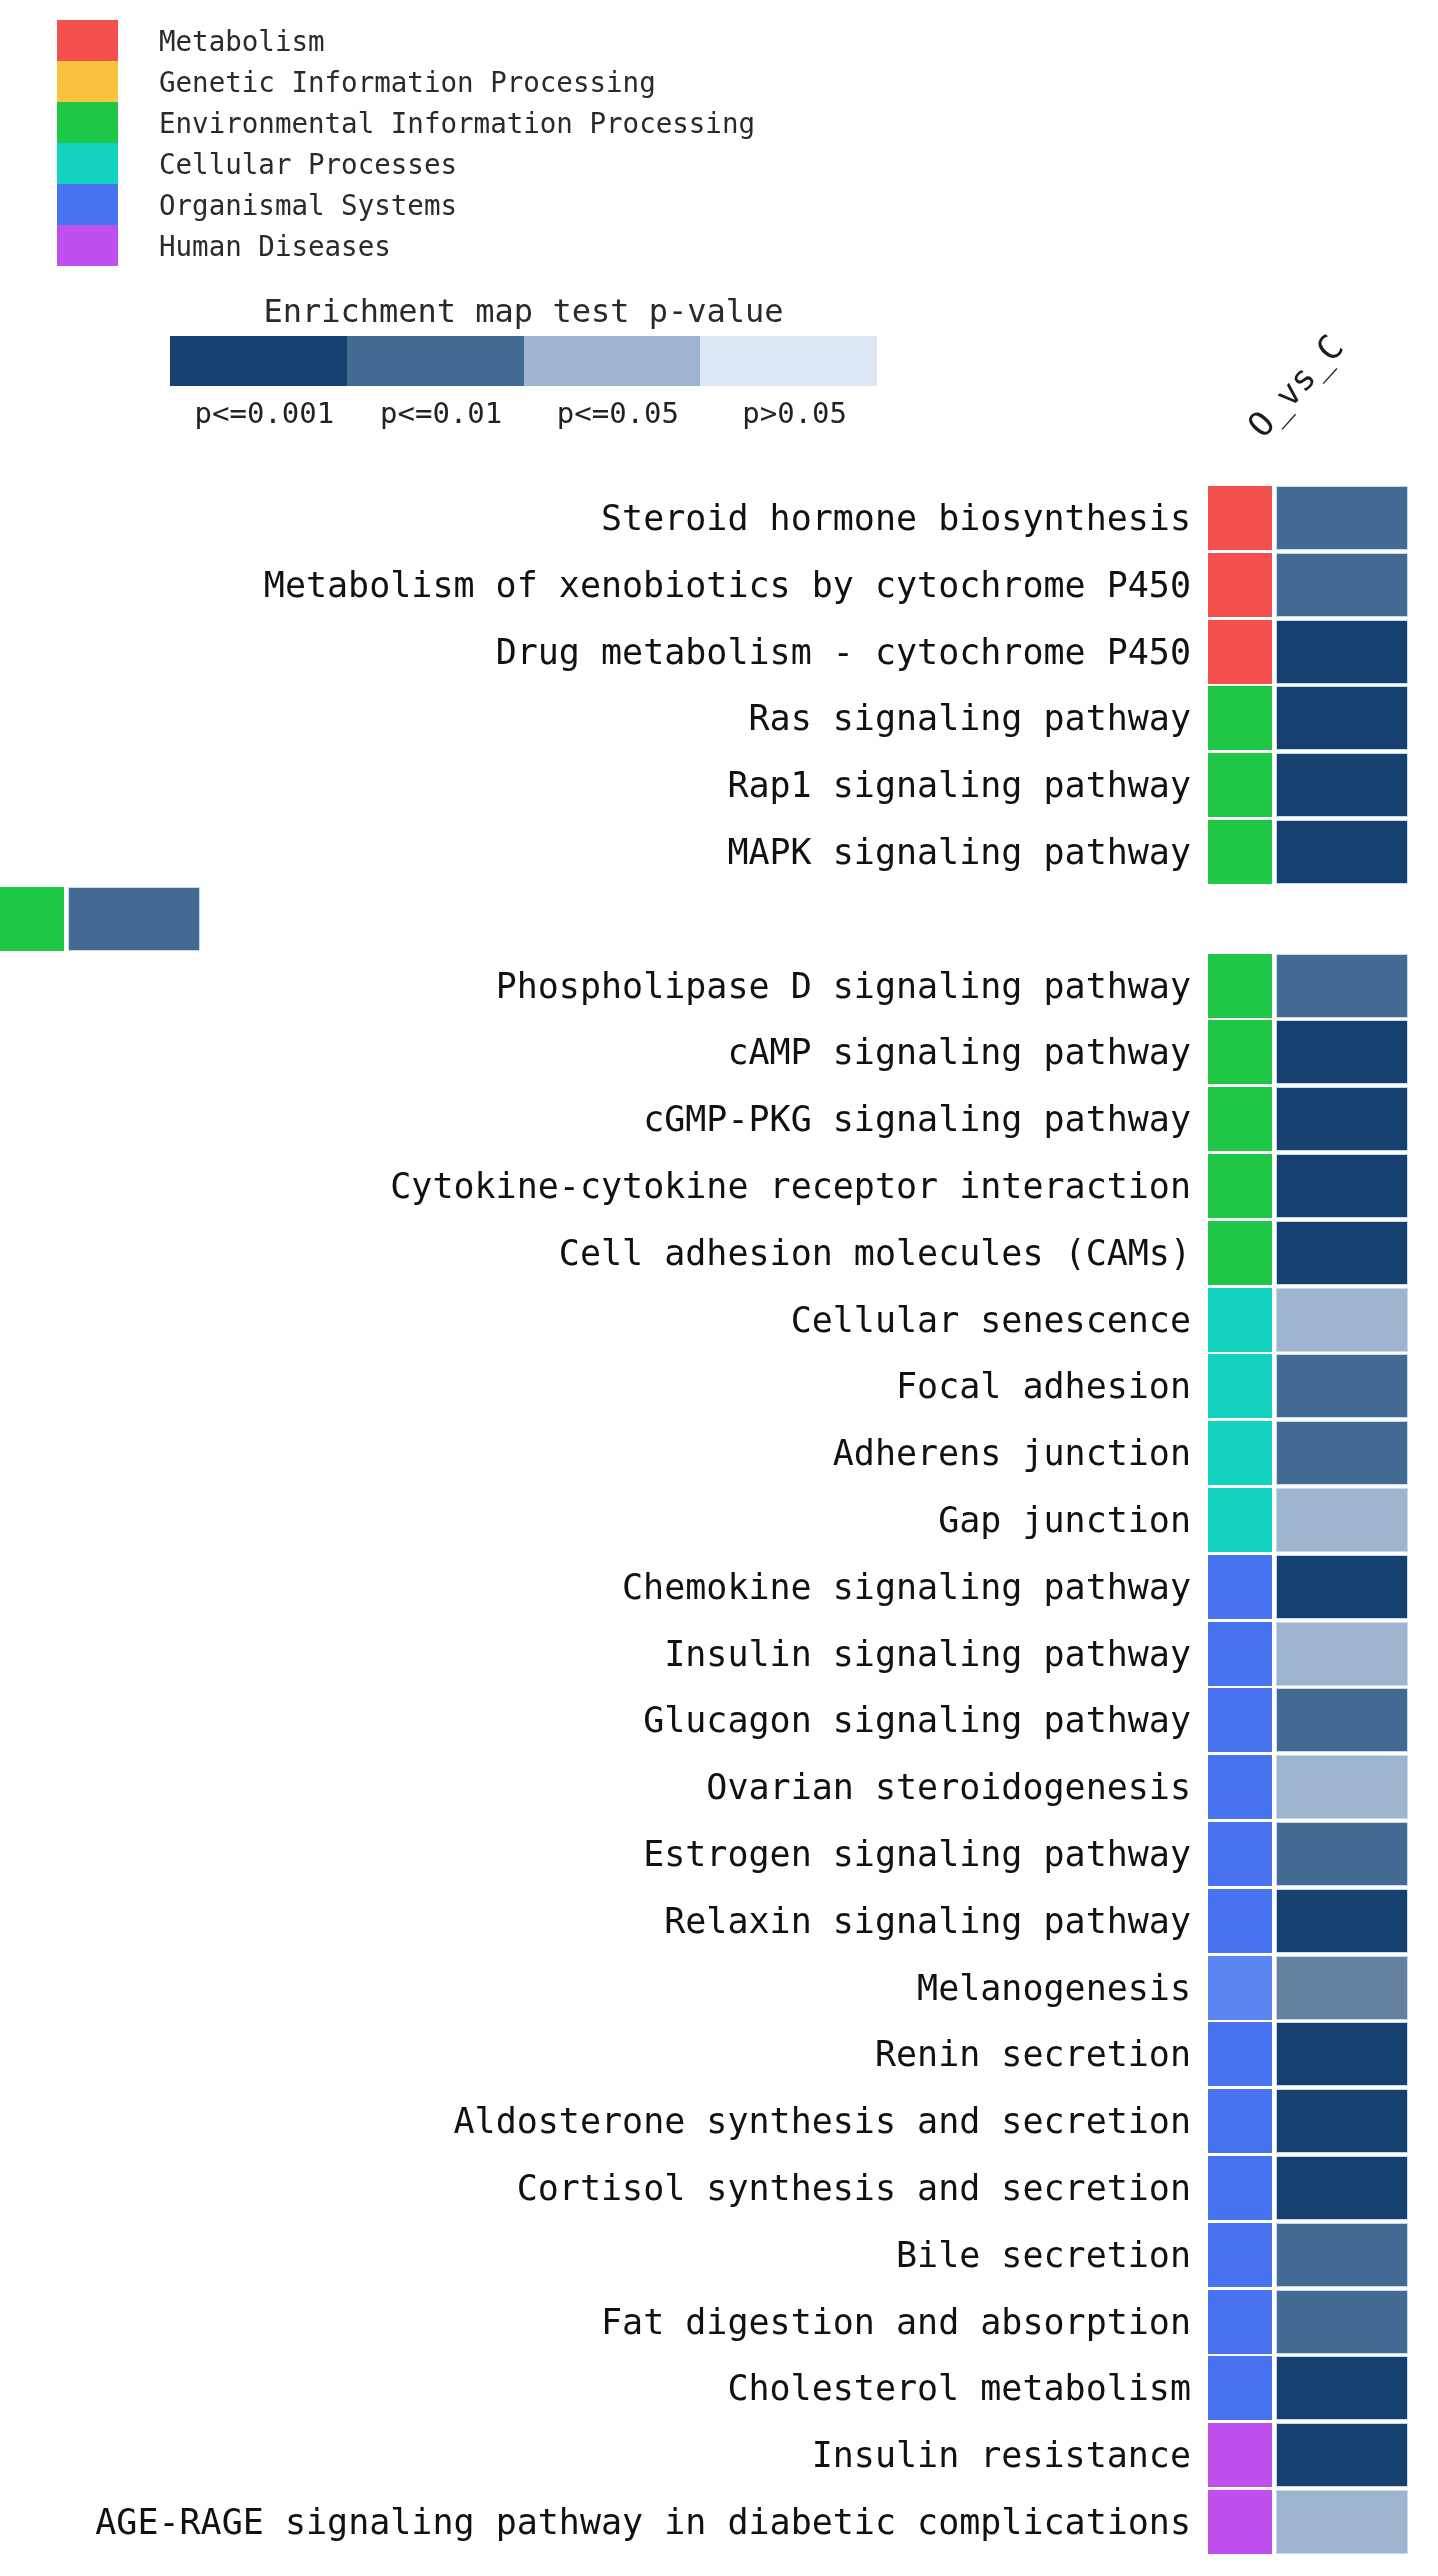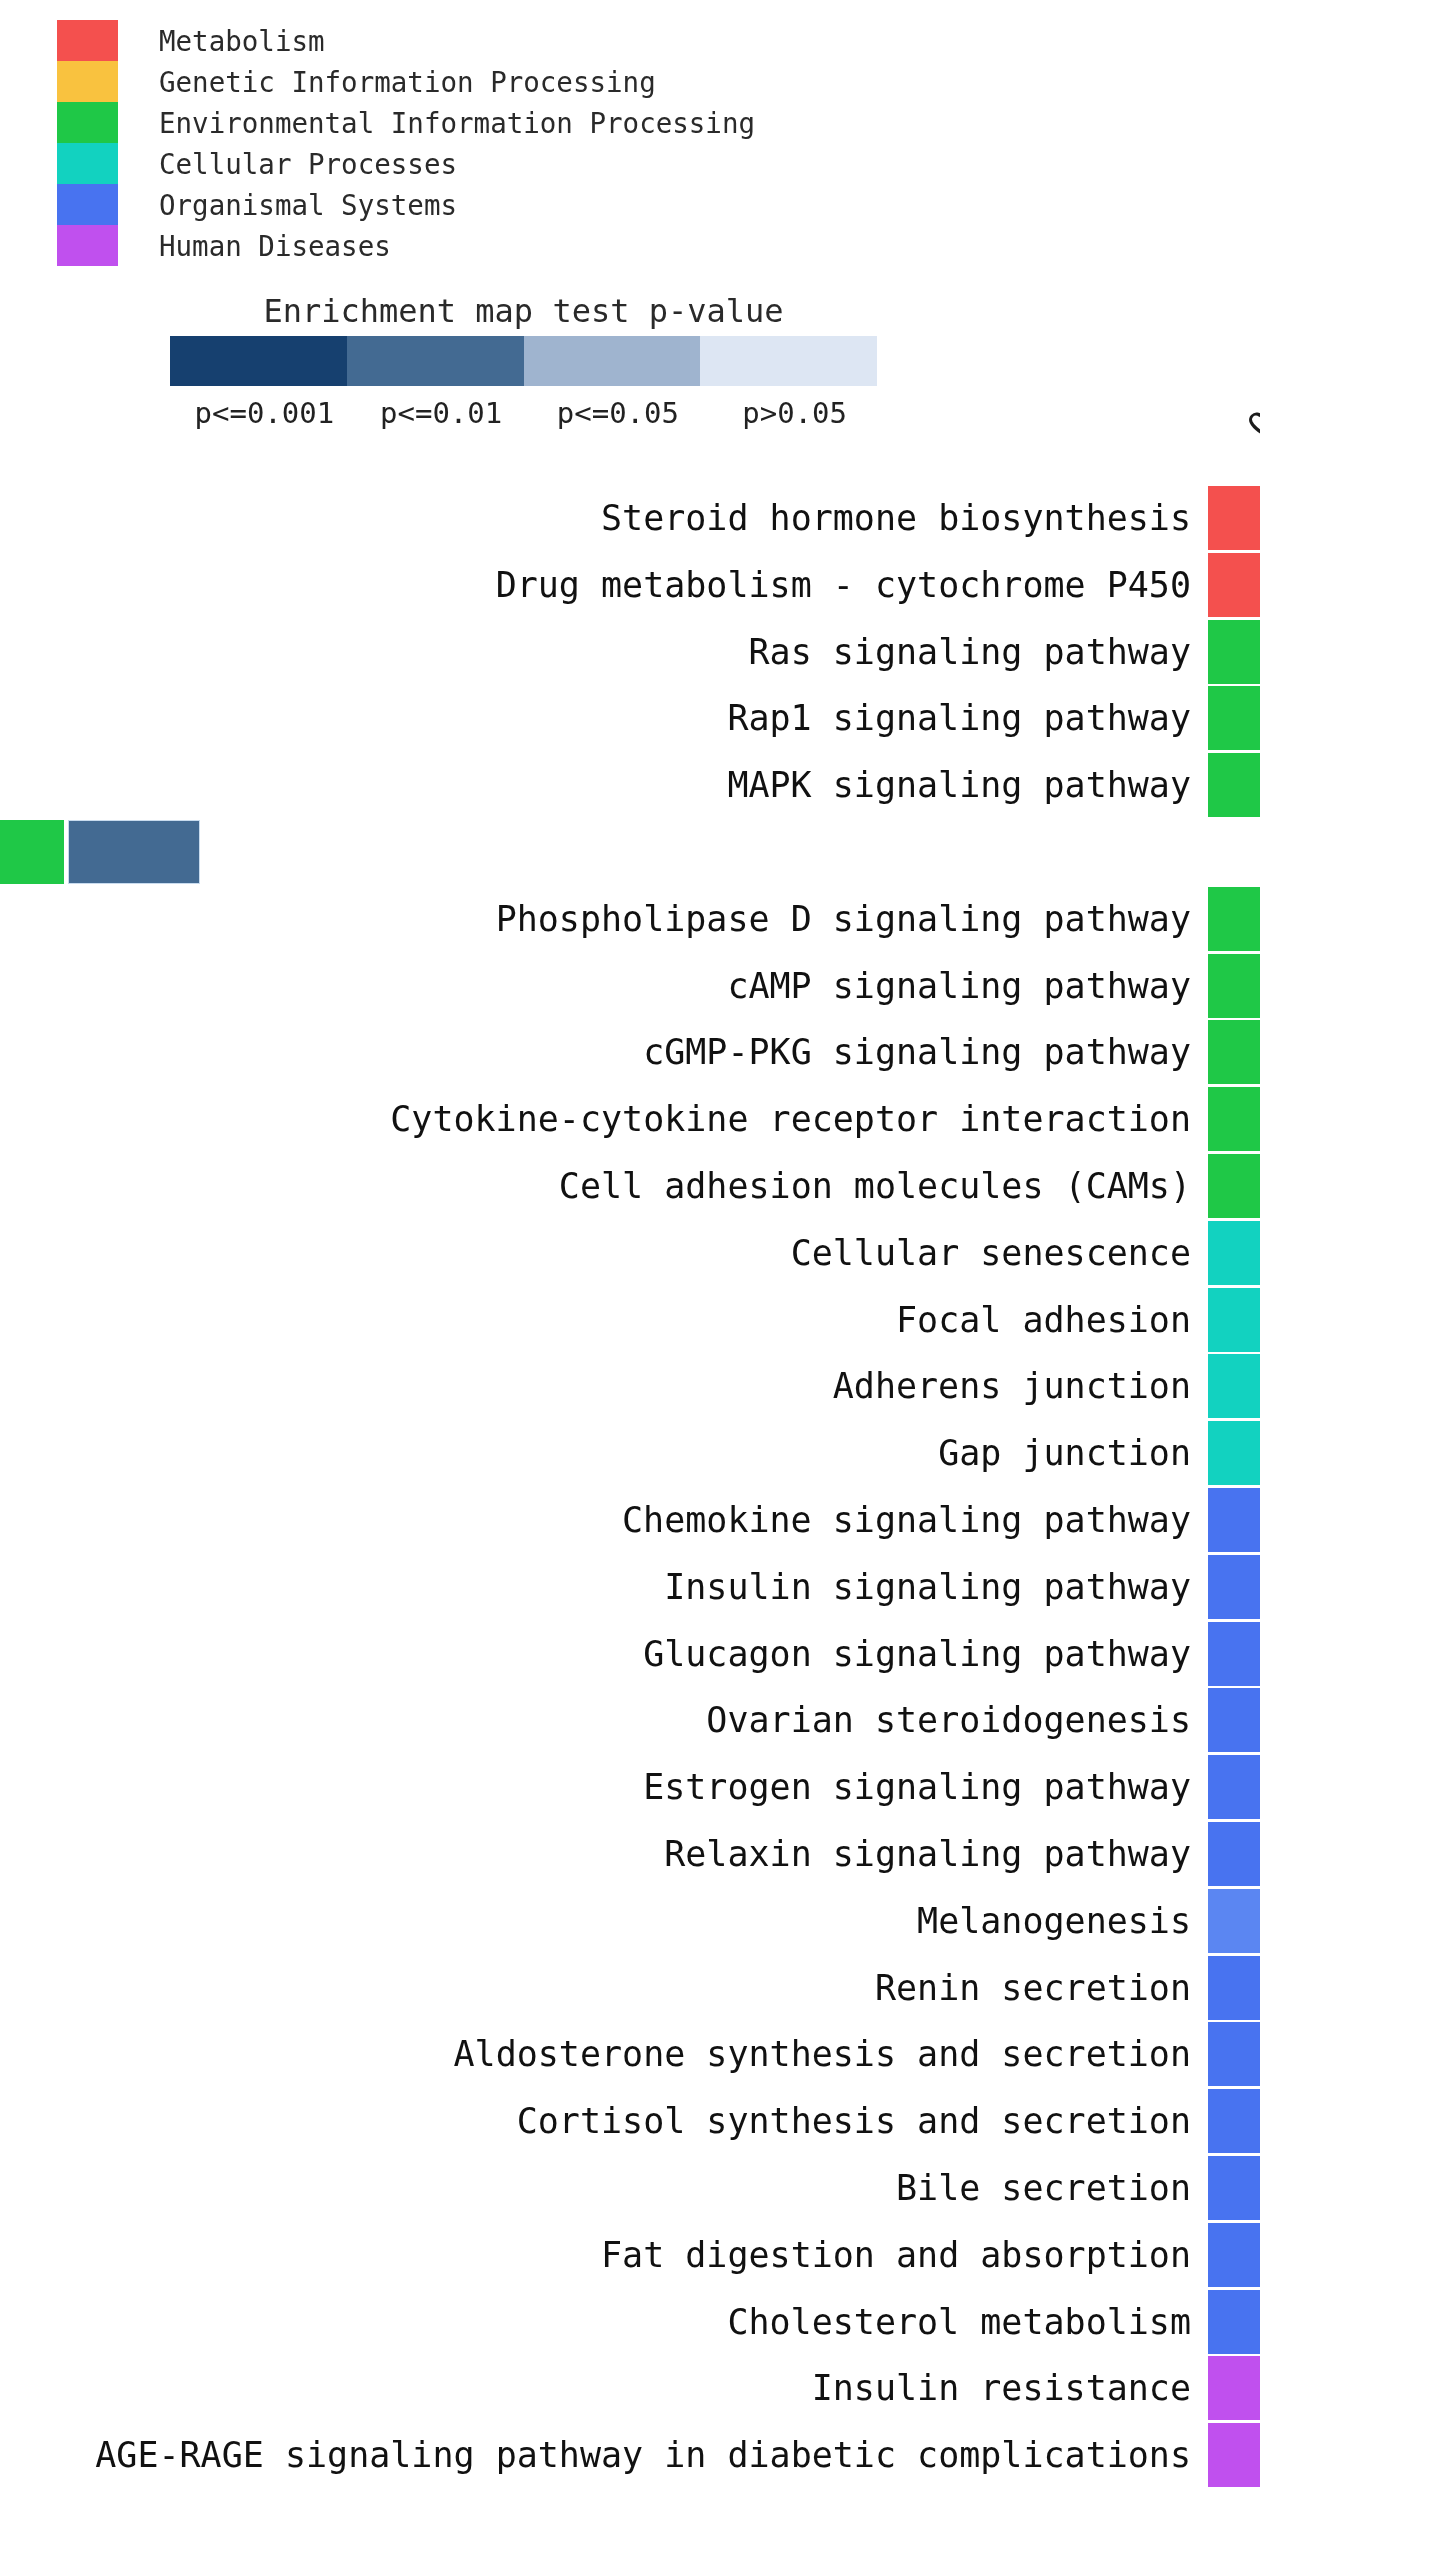--- a/index.html
+++ b/index.html
@@ -1,18 +1,18 @@
 <!DOCTYPE html>
 <html style="font-size:12.2px"><head>
 <meta charset="utf-8">
 <style>
   html,body{margin:0;padding:0;background:#ffffff;}
   .canvas{
     position:relative;
-    width:1260px;height:2576px;
+    width:1438px;height:2576px;
     background:#ffffff;
     font-family:"DejaVu Sans Mono","Liberation Mono",monospace;
     color:#1c1c1c;
     overflow:hidden;
   }
   
   .cat-swatches{position:absolute;left:57px;top:20px;width:61px;}
   .cat-swatch{width:61px;height:41px;}
   .cat-labels{position:absolute;left:159px;top:20px;}
   .cat-label{height:41px;display:flex;align-items:center;font-size:27.5px;color:#2a2a2a;white-space:nowrap;}
@@ -77,20 +77,25 @@
 
   <div class="col-header">O_vs_C</div>
 
   <div class="hm">
       <div class="hm-row">
         <div class="hm-label">Steroid hormone biosynthesis</div>
         <div class="hm-swatch" style="background: rgb(244, 80, 78);"></div>
         <div class="hm-cell" style="background: rgb(67, 106, 146);"></div>
       </div>
       <div class="hm-row">
+        <div class="hm-label">Metabolism of xenobiotics by cytochrome P450</div>
+        <div class="hm-swatch" style="background: rgb(244, 80, 78);"></div>
+        <div class="hm-cell" style="background: rgb(67, 106, 146);"></div>
+      </div>
+      <div class="hm-row">
         <div class="hm-label">Drug metabolism - cytochrome P450</div>
         <div class="hm-swatch" style="background: rgb(244, 80, 78);"></div>
         <div class="hm-cell" style="background: rgb(22, 64, 111);"></div>
       </div>
       <div class="hm-row">
         <div class="hm-label">Ras signaling pathway</div>
         <div class="hm-swatch" style="background: rgb(31, 200, 71);"></div>
         <div class="hm-cell" style="background: rgb(22, 64, 111);"></div>
       </div>
       <div class="hm-row">

